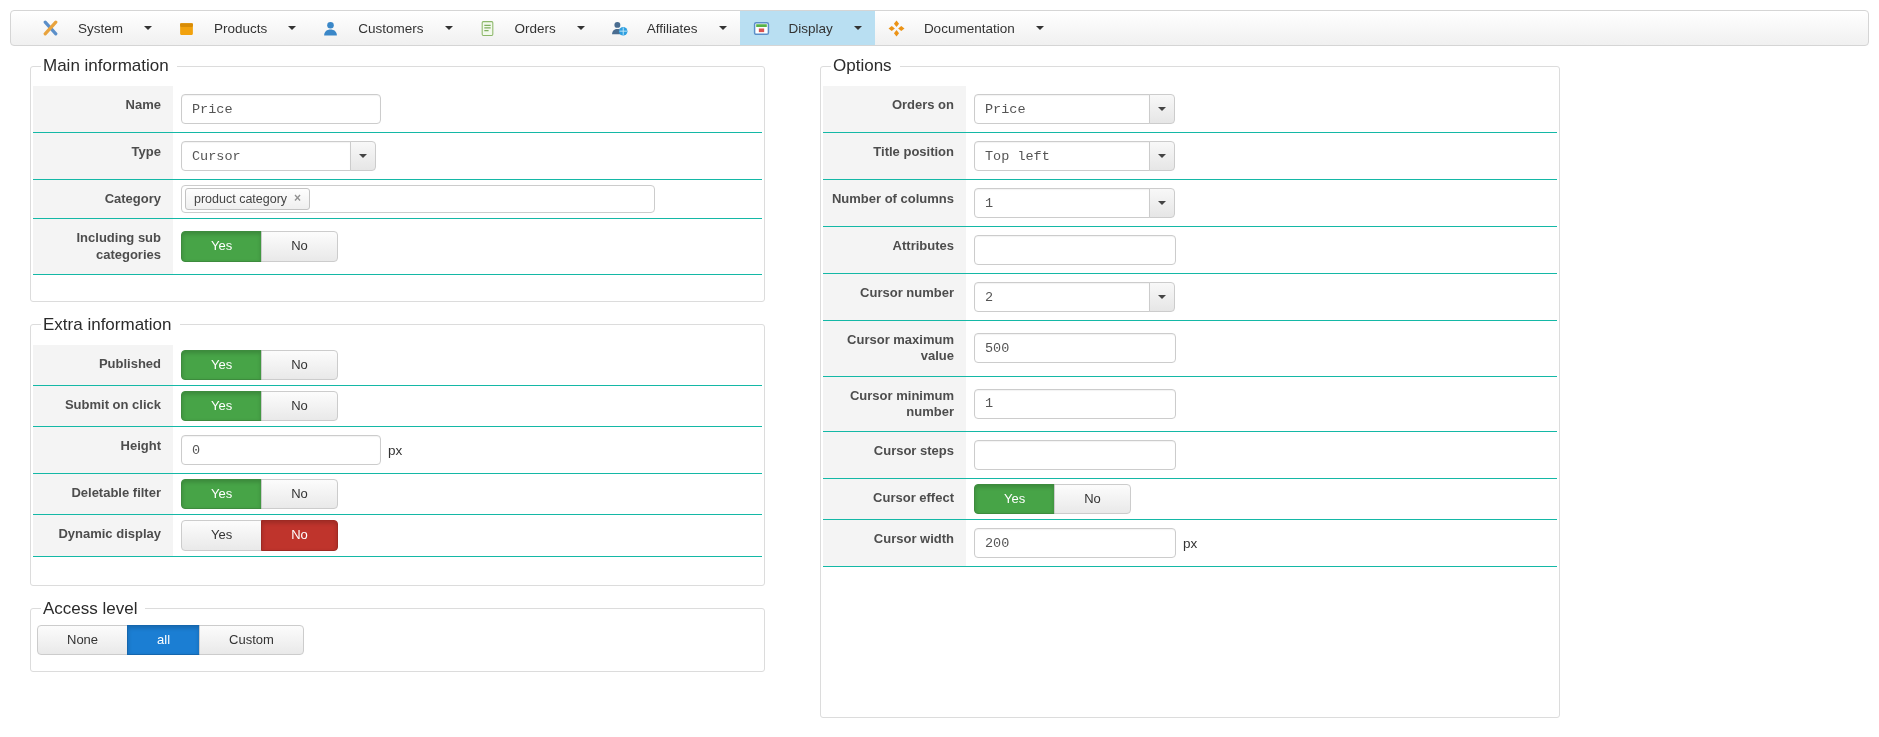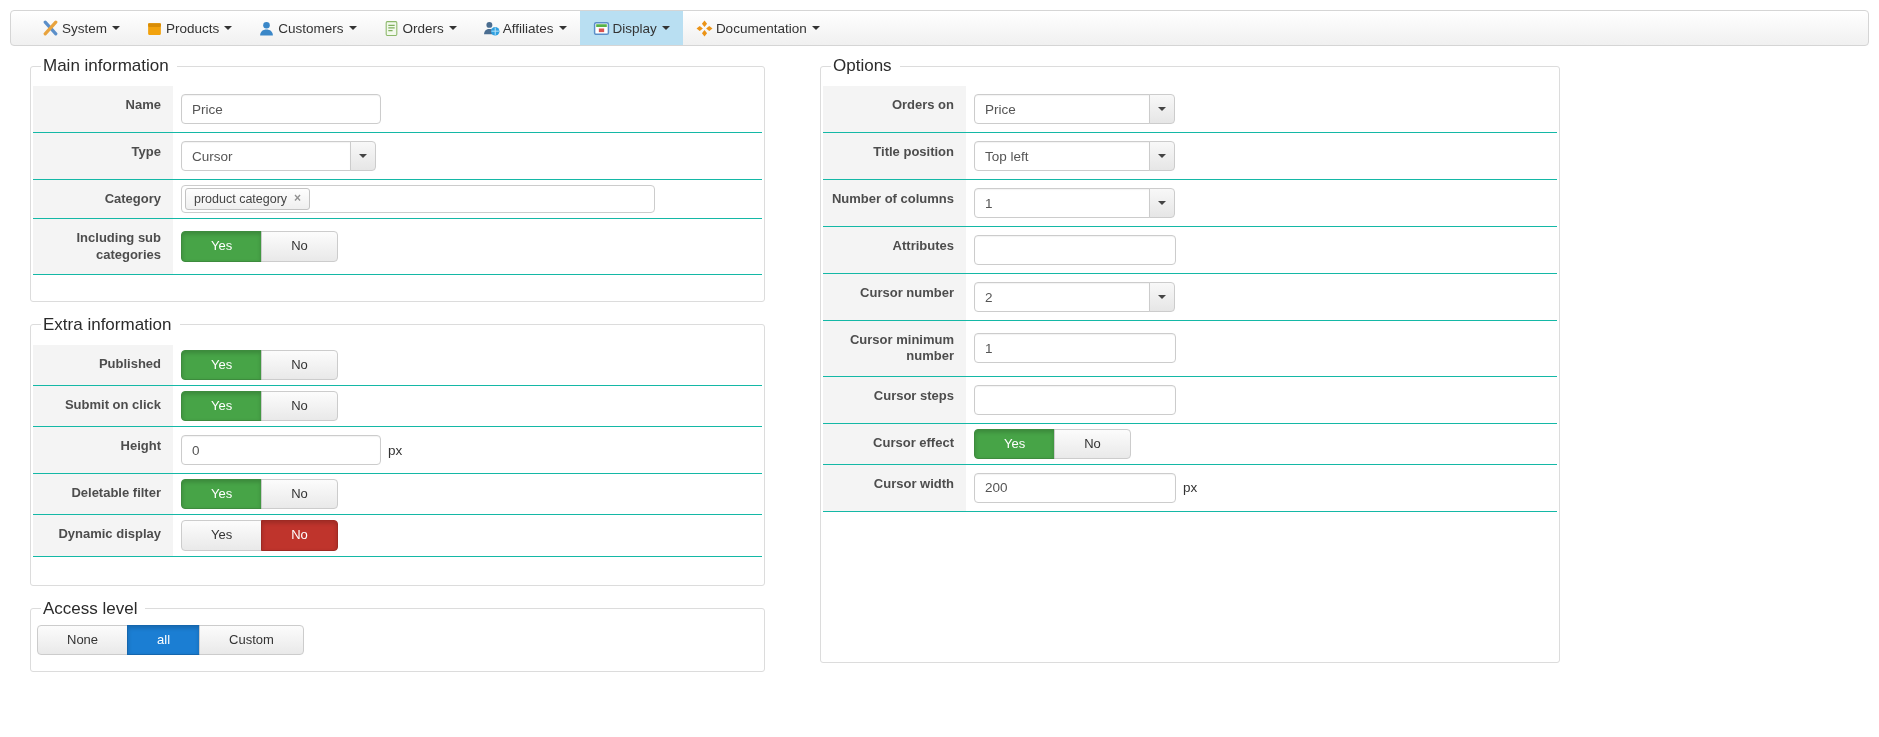--- a/index.html
+++ b/index.html
@@ -7,21 +7,21 @@
   .page { width:1879px; height:737px; overflow:hidden; }
 
   
   .navbar {
     margin:10px; height:36px;
     border:1px solid #d5d5d5; border-radius:4px;
     background:linear-gradient(#ffffff,#f0f0f0);
     display:flex; align-items:stretch; padding-left:18px;
   }
   .nav-item {
-    display:flex; align-items:center; gap:3px;
+    display:flex; align-items:center; gap:19px;
     padding:0 13px; font-size:13.5px; color:#333; cursor:pointer; white-space:nowrap;
   }
   .nav-item.active { background:#b9dff2; }
   .nav-icon { width:17px; height:17px; display:inline-flex; }
   .nav-icon svg { width:17px; height:17px; }
   .caret {
     width:0; height:0; margin-left:2px;
     border-left:4px solid transparent; border-right:4px solid transparent; border-top:4px solid #333;
   }
 
@@ -44,21 +44,21 @@
     font-weight:bold; font-size:13px; color:#4d4d4d; line-height:1.25;
   }
   .opt .label-cell { width:143px; }
   .field-cell { flex:1; padding:8px 10px 8px 8px; display:flex; align-items:center; }
   .field-cell.tight { padding-top:5px; padding-bottom:5px; }
 
   
   .text-input {
     height:30px; border:1px solid #ccc; border-radius:4px;
     padding:4px 10px; font-size:13.5px; color:#555;
-    width:200px; background:#fff; font-family:Liberation Sans, sans-serif;
+    width:200px; background:#fff; font-family:Liberation Mono, monospace;
     box-shadow: inset 0 1px 1px rgba(0,0,0,.05);
   }
   .select-group { display:inline-flex; }
   .select-group .text-input { width:170px; border-top-right-radius:0; border-bottom-right-radius:0; }
   .opt .select-group .text-input { width:176px; }
   .opt .text-input.wide { width:202px; }
   .select-btn {
     width:26px; height:30px; margin-left:-1px;
     border:1px solid #ccc; border-radius:0 4px 4px 0;
     background:linear-gradient(#f8f8f8,#e6e6e6);
@@ -366,20 +366,26 @@
             <div class="field-cell">
               <span class="select-group">
                 <input class="text-input" type="text" readonly="" value="2" style="">
                 <button class="select-btn">
                     <span class="caret"></span>
                   </button>
               </span>
             </div>
           </div>
 
+          <div class="row">
+            <div class="label-cell">Cursor maximum value</div>
+            <div class="field-cell">
+              <input class="text-input wide" type="text" value="500" style="">
+            </div>
+          </div>
 
           <div class="row">
             <div class="label-cell">Cursor minimum number</div>
             <div class="field-cell">
               <input class="text-input wide" type="text" value="1" style="">
             </div>
           </div>
 
           <div class="row">
             <div class="label-cell">Cursor steps</div>

